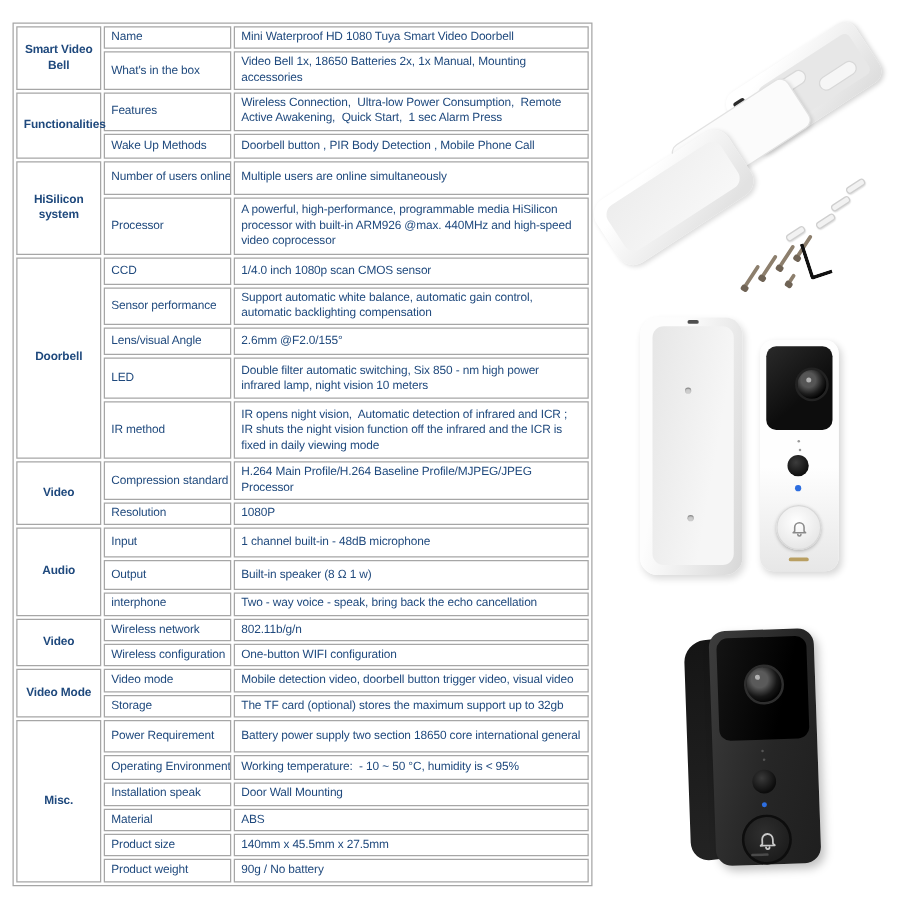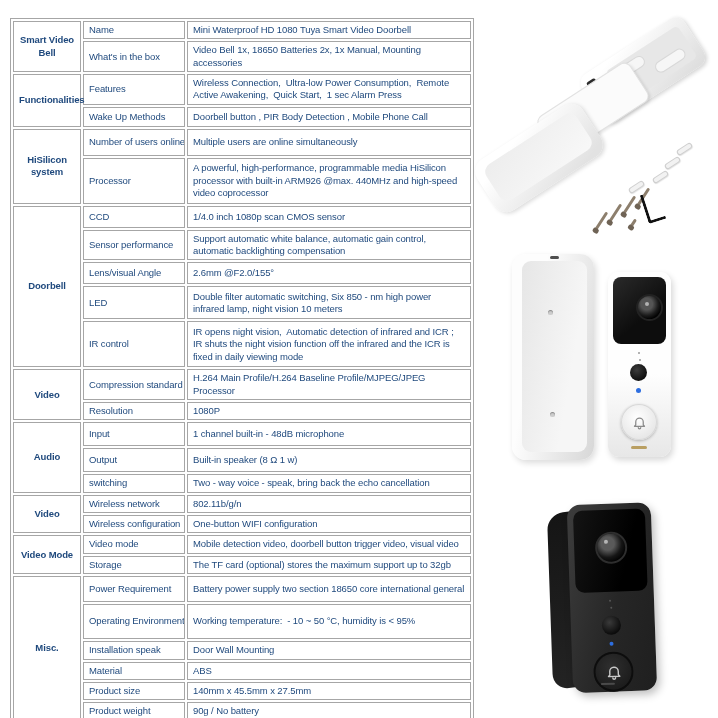--- a/index.html
+++ b/index.html
@@ -117,21 +117,21 @@
     </tr>
     <tr style="height:22px">
       <td class="prop">Lens/visual Angle</td>
       <td class="val">2.6mm @F2.0/155°</td>
     </tr>
     <tr style="height:33px">
       <td class="prop">LED</td>
       <td class="val">Double filter automatic switching, Six 850 - nm high power infrared lamp, night vision 10 meters</td>
     </tr>
     <tr style="height:46px">
-      <td class="prop">IR control</td>
+      <td class="prop">IR method</td>
       <td class="val">IR opens night vision,  Automatic detection of infrared and ICR ; IR shuts the night vision function off the infrared and the ICR is fixed in daily viewing mode</td>
     </tr>
 
     <tr style="height:23px">
       <td class="cat" rowspan="2">Video</td>
       <td class="prop">Compression standard</td>
       <td class="val">H.264 Main Profile/H.264 Baseline Profile/MJPEG/JPEG Processor</td>
     </tr>
     <tr style="height:18px">
       <td class="prop">Resolution</td>
@@ -141,21 +141,21 @@
     <tr style="height:24px">
       <td class="cat" rowspan="3">Audio</td>
       <td class="prop">Input</td>
       <td class="val">1 channel built-in - 48dB microphone</td>
     </tr>
     <tr style="height:24px">
       <td class="prop">Output</td>
       <td class="val">Built-in speaker (8 Ω 1 w)</td>
     </tr>
     <tr style="height:18px">
-      <td class="prop">switching</td>
+      <td class="prop">interphone</td>
       <td class="val">Two - way voice - speak, bring back the echo cancellation</td>
     </tr>
 
     <tr style="height:14px">
       <td class="cat" rowspan="2">Video</td>
       <td class="prop">Wireless network</td>
       <td class="val">802.11b/g/n</td>
     </tr>
     <tr style="height:16px">
       <td class="prop">Wireless configuration</td>
@@ -170,21 +170,21 @@
     <tr style="height:16px">
       <td class="prop">Storage</td>
       <td class="val">The TF card (optional) stores the maximum support up to 32gb</td>
     </tr>
 
     <tr style="height:26px">
       <td class="cat" rowspan="6">Misc.</td>
       <td class="prop">Power Requirement</td>
       <td class="val">Battery power supply two section 18650 core international general</td>
     </tr>
-    <tr style="height:35px">
+    <tr style="height:20px">
       <td class="prop">Operating Environment</td>
       <td class="val">Working temperature:  - 10 ~ 50 °C, humidity is &lt; 95%</td>
     </tr>
     <tr style="height:15px">
       <td class="prop">Installation speak</td>
       <td class="val">Door Wall Mounting</td>
     </tr>
     <tr style="height:14px">
       <td class="prop">Material</td>
       <td class="val">ABS</td>

